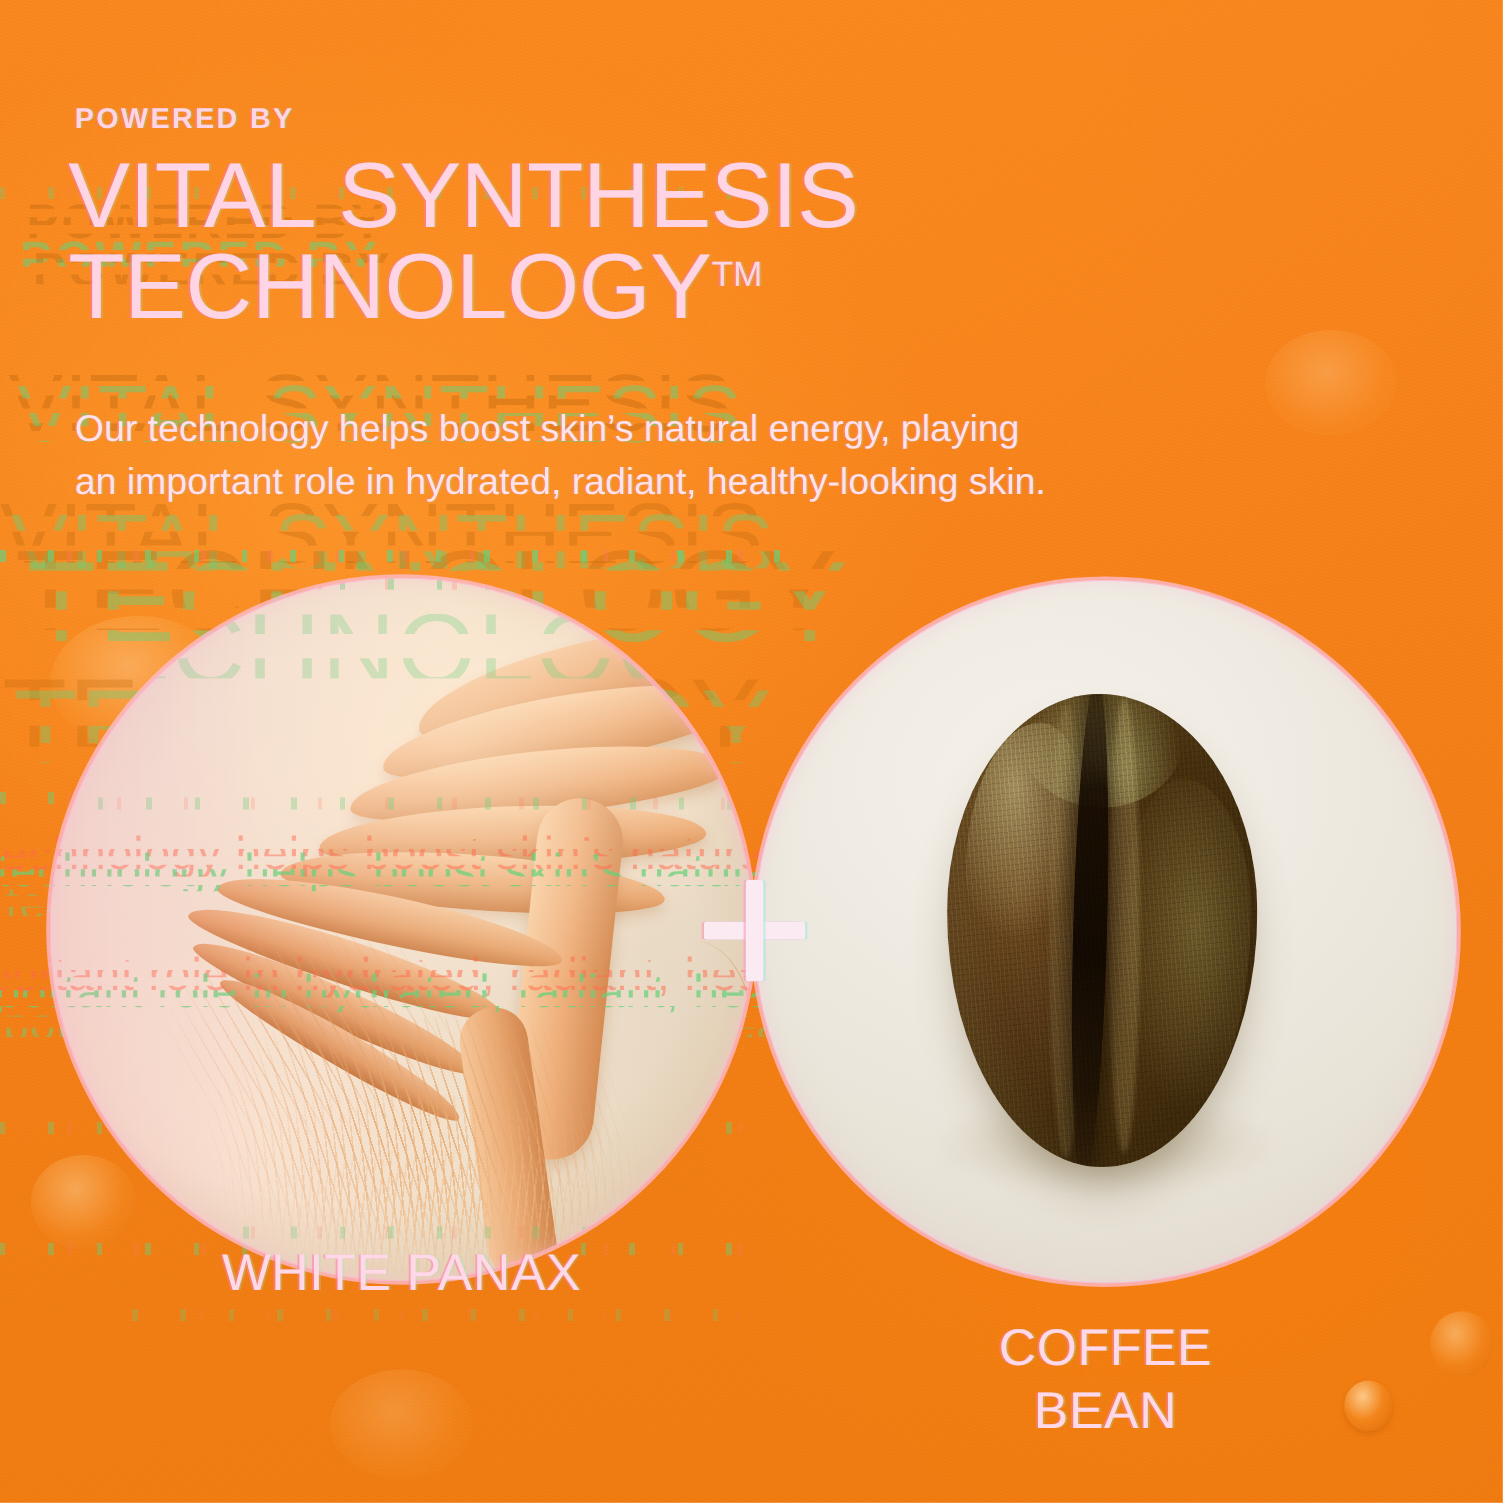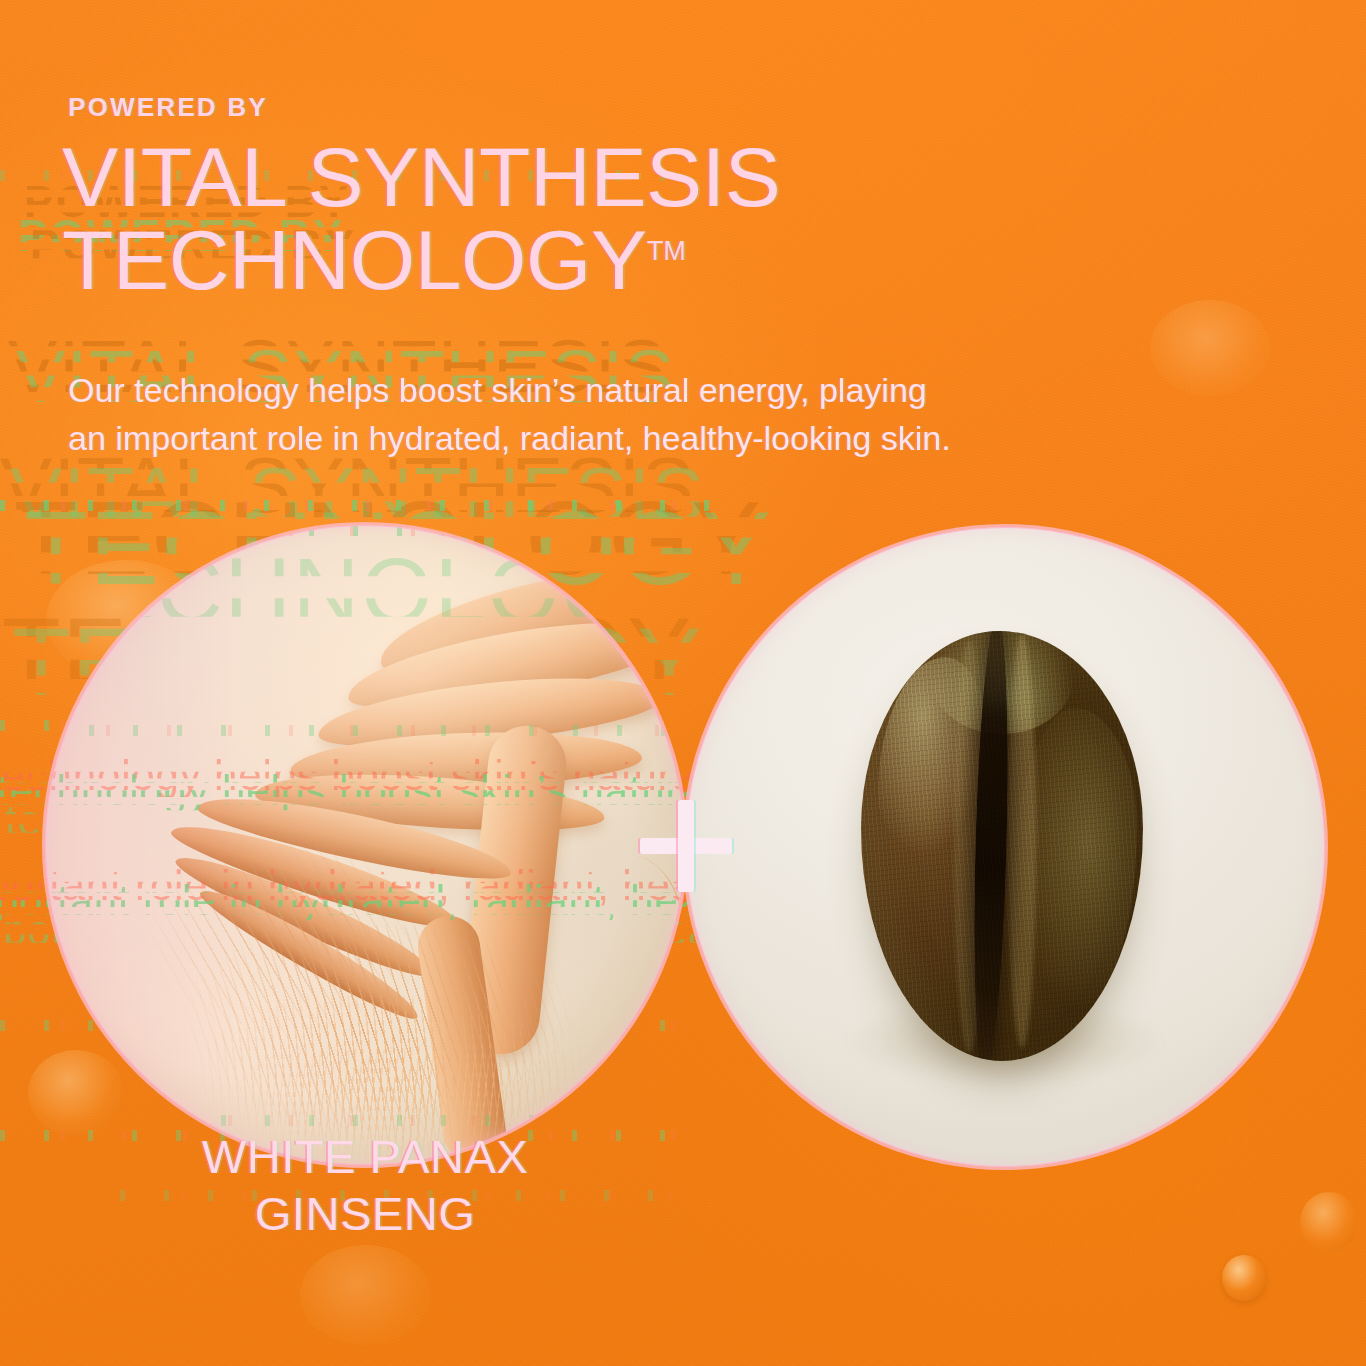--- a/index.html
+++ b/index.html
@@ -66,21 +66,21 @@
     text-shadow:-1.5px 0 rgba(255,120,160,.55), 1.5px 0 rgba(120,230,150,.35);
   }
   .headline{
     position:absolute;left:62px;top:136px;
     font-size:84px;line-height:.99;
     font-weight:200;letter-spacing:-0.004em;
     color:#FFD5E6;
     text-shadow:-2px 0 rgba(255,120,170,.5), 2px 0 rgba(150,235,170,.25);
   }
   .headline .tm{
-    font-size:27px;vertical-align:super;letter-spacing:0;font-weight:300;
+    font-size:32px;vertical-align:super;letter-spacing:0;font-weight:300;
   }
   .subcopy{
     position:absolute;left:68px;top:366px;
     font-size:34px;line-height:1.42;font-weight:300;
     color:#FFE2EC;
     text-shadow:-1.4px 0 rgba(255,130,175,.5), 1.4px 0 rgba(150,235,170,.25);
   }
 
   
   .circle{
@@ -342,17 +342,20 @@
     <span>TECHNOLOGY</span><span class="tm">TM</span>
   </div>
 
   <div class="subcopy">
     <span>Our technology helps boost skin’s natural energy, playing</span><br>
     <span>an important role in hydrated, radiant, healthy-looking skin.</span>
   </div>
 
   <div class="label" id="label-ginseng">
     <span>WHITE PANAX</span><br>
-    <span>GINSENG</span>
-  </div>
-
+  </div>
+
+  <div class="label" id="label-coffee">
+    <span>COFFEE</span><br>
+    <span>BEAN</span>
+  </div>
 
 </div>
 
 </body></html>

